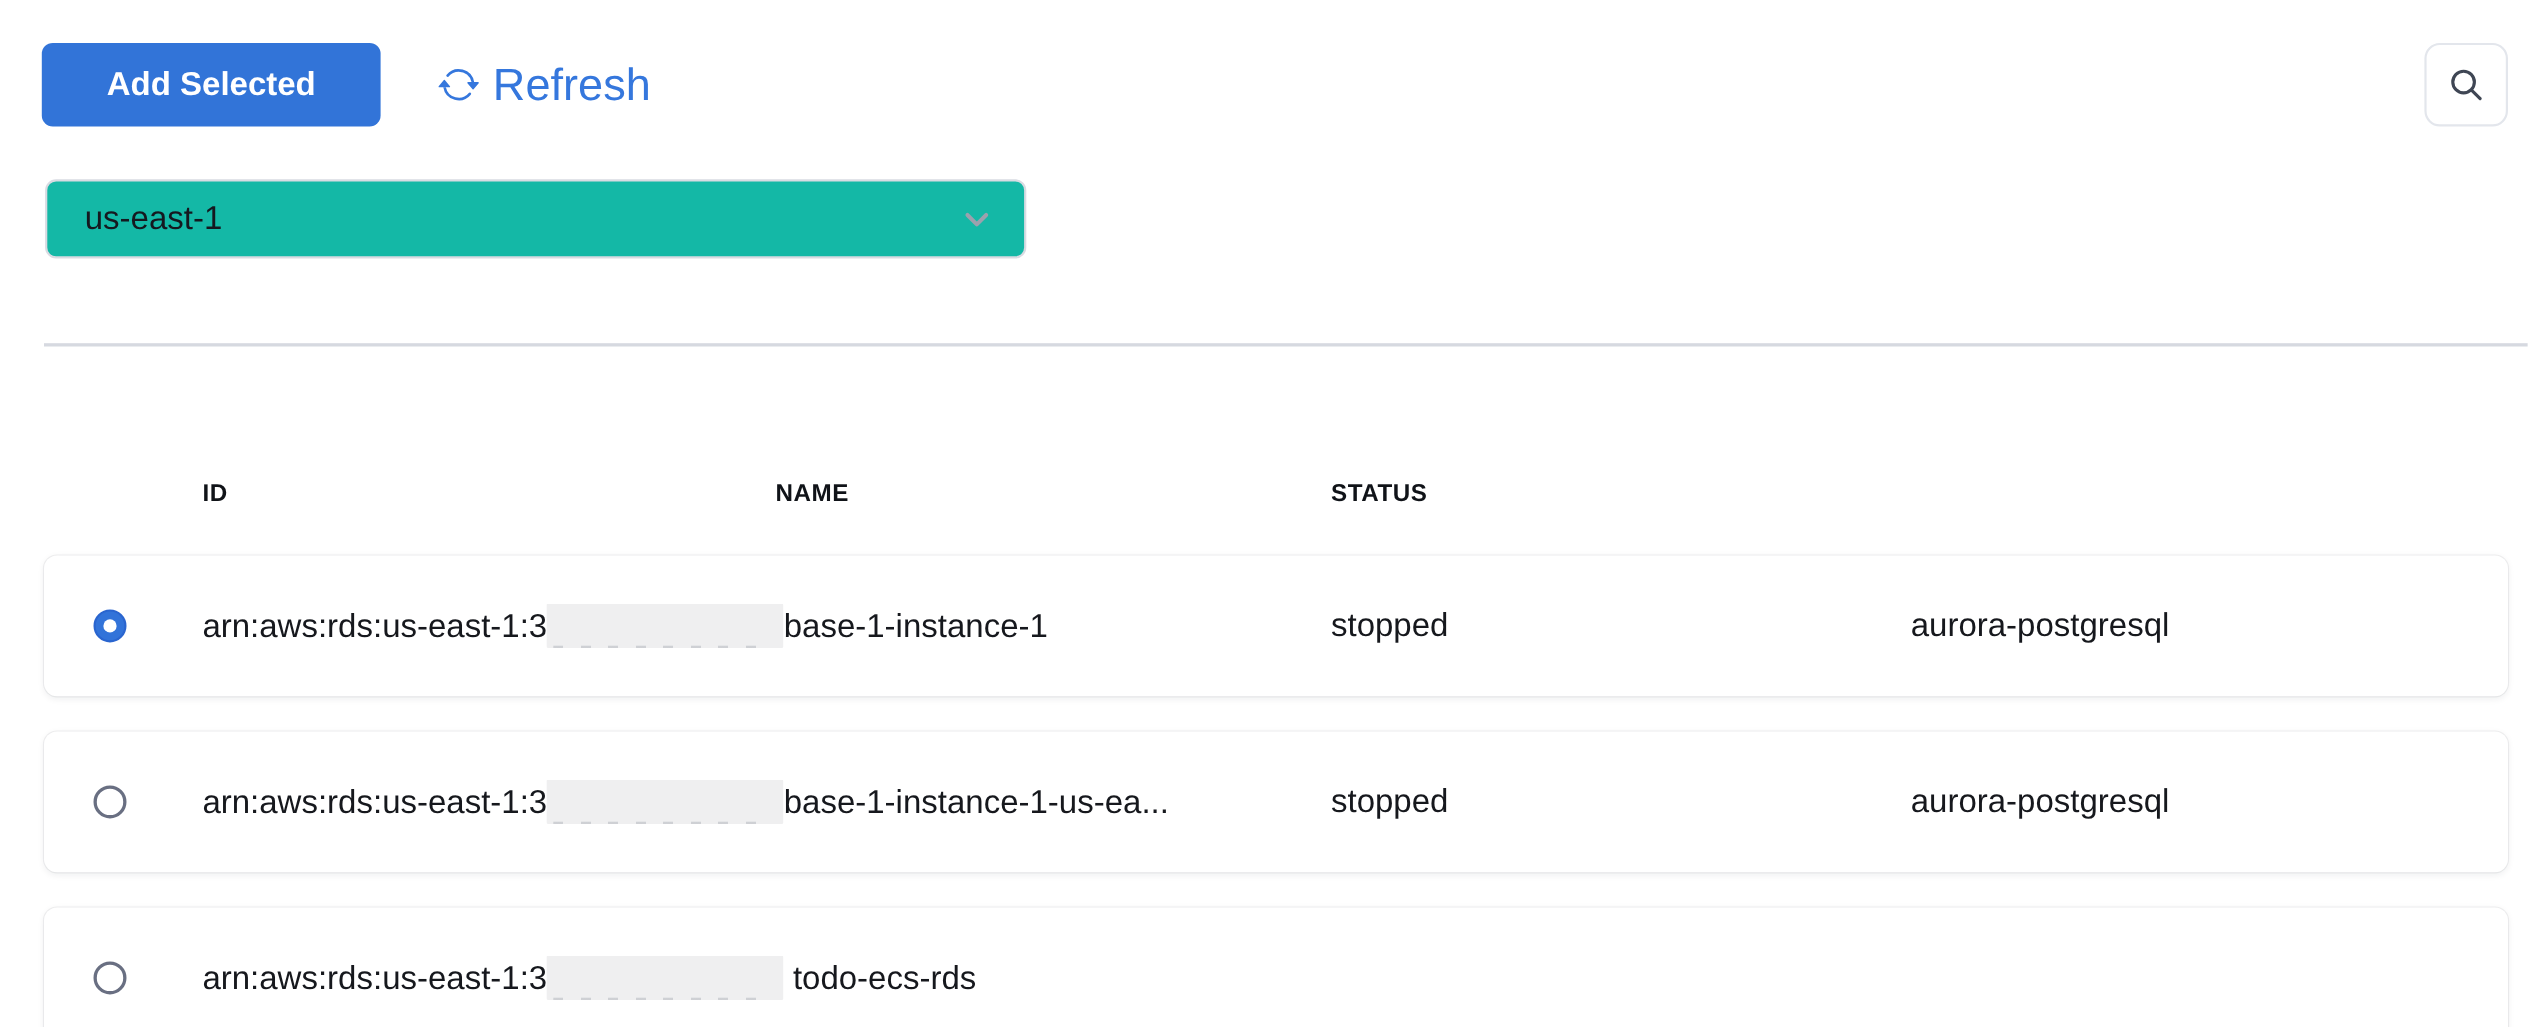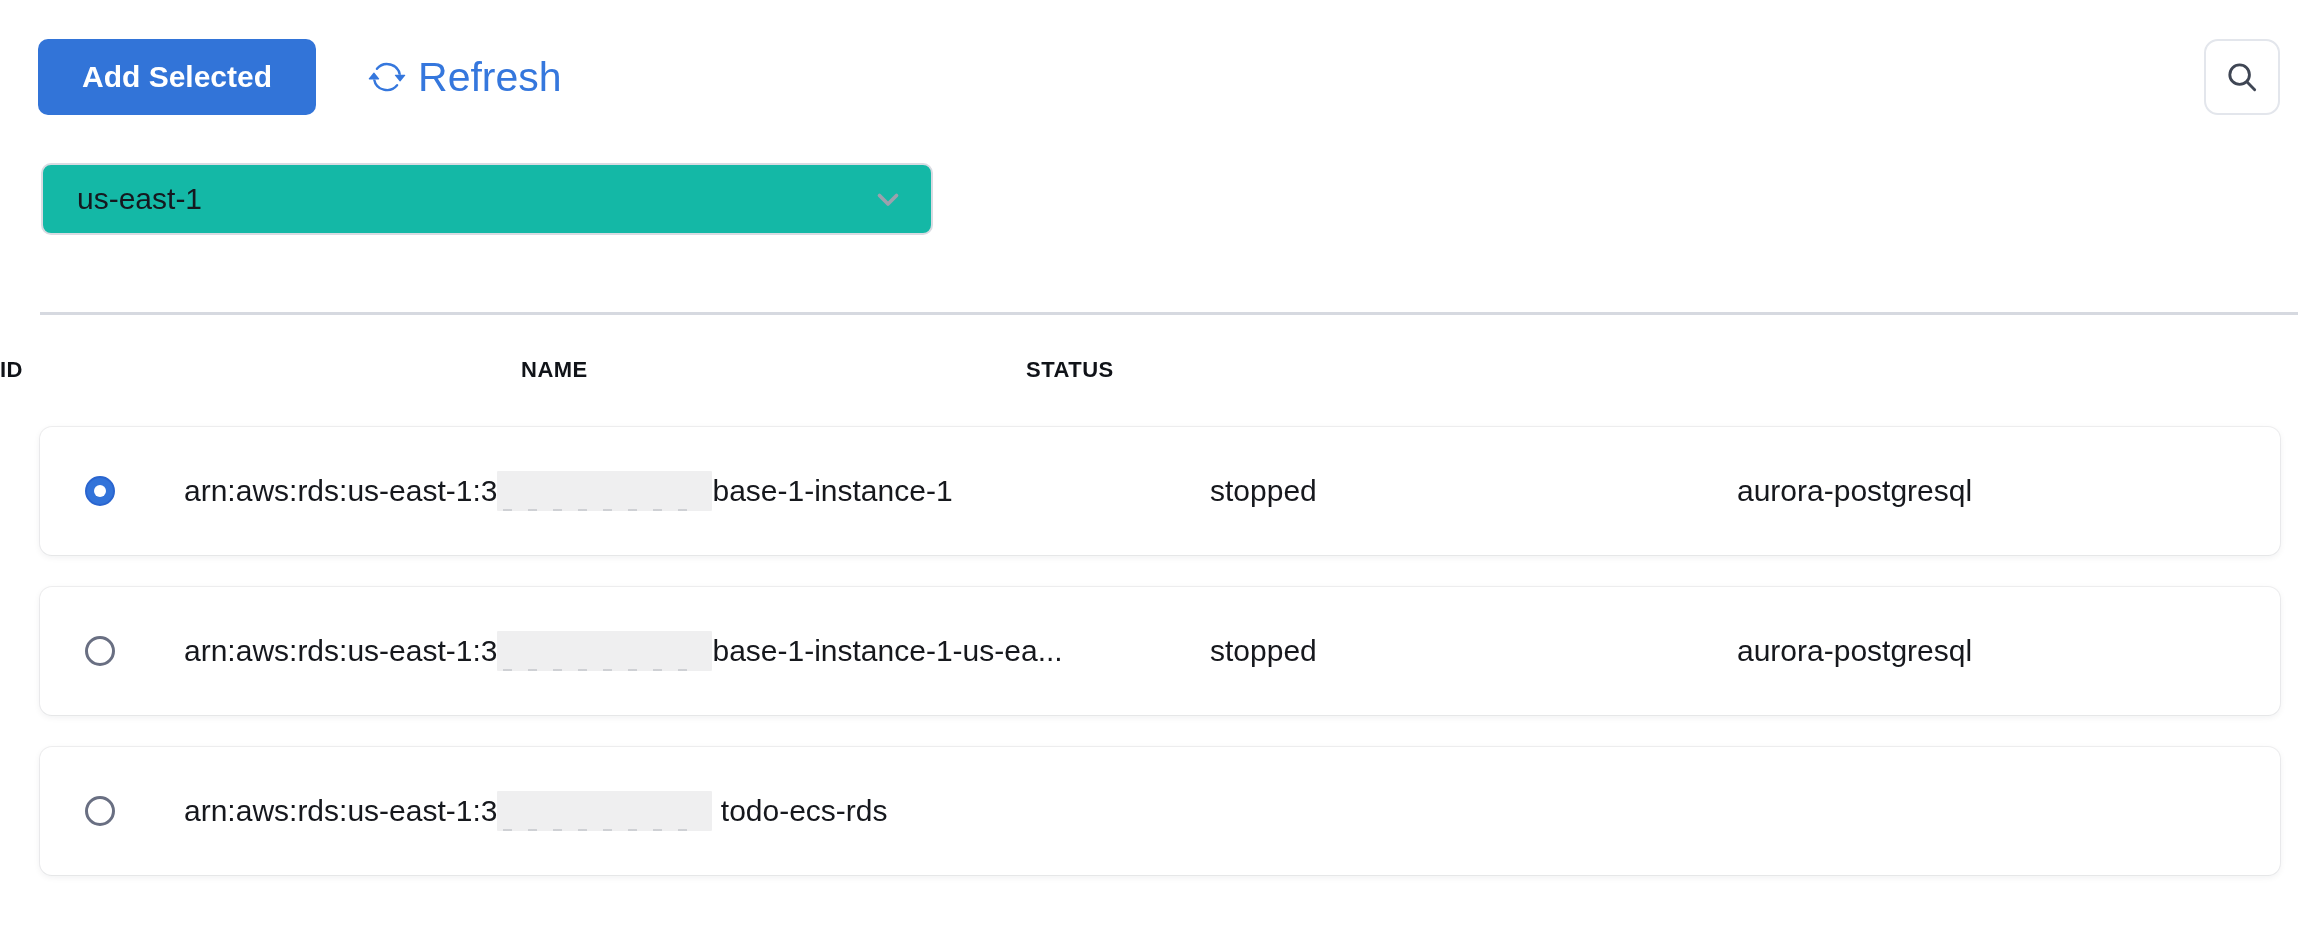--- a/index.html
+++ b/index.html
@@ -3,21 +3,21 @@
 <meta charset="utf-8">
 <style>
   * { box-sizing: border-box; margin: 0; padding: 0; }
   html, body { width: 2298px; height: 934px; background: #ffffff; font-family: "Liberation Sans", sans-serif; color: #16181d; overflow: hidden; }
 
   .page { position: relative; width: 2298px; height: 934px; }
 
   
   .toolbar { display: flex; align-items: center; margin: 38px 18px 0 38px; height: 78px; }
   .btn-primary {
-    height: 76px; padding: 0 44px; border: none; border-radius: 10px;
+    height: 76px; padding: 0 59px; border: none; border-radius: 10px;
     background: #3274d8; color: #ffffff; font-size: 30px; font-weight: bold;
     font-family: "Liberation Sans", sans-serif; cursor: pointer; display: flex; align-items: center;
   }
   .refresh-link {
     display: flex; align-items: center; gap: 12px; margin-left: 52px;
     color: #3577dd; font-size: 41px; font-weight: 500; cursor: pointer; text-decoration: none;
   }
   .refresh-link svg { width: 38px; height: 38px; display: block; }
   .spacer { flex: 1; }
   .search-btn {
@@ -34,21 +34,21 @@
   }
   .region-select .value { font-size: 30px; color: #15181f; }
   .region-select .chev { position: absolute; right: 26px; top: 50%; transform: translateY(-50%); width: 34px; height: 34px; }
 
   
   .divider { margin: 77px 0 0 40px; height: 3px; background: #d6d9e0; }
 
   
   .thead {
     display: grid; grid-template-columns: 521px 505px 527px auto;
-    margin-top: 42px;
+    padding-left: 184px; margin-top: 120px;
   }
   .thead .th { font-size: 22px; font-weight: bold; color: #101318; letter-spacing: 0.5px; }
 
   .rows { display: flex; flex-direction: column; gap: 32px; margin: 44px 18px 0 40px; }
   .row-card {
     position: relative; height: 128px; background: #ffffff; border-radius: 12px;
     box-shadow: 0 0 0 1px rgba(16,24,40,0.06), 0 2px 7px rgba(16,24,40,0.07);
     display: grid; grid-template-columns: 1026px 527px auto; align-items: center;
     padding-left: 144px; cursor: pointer;
   }

